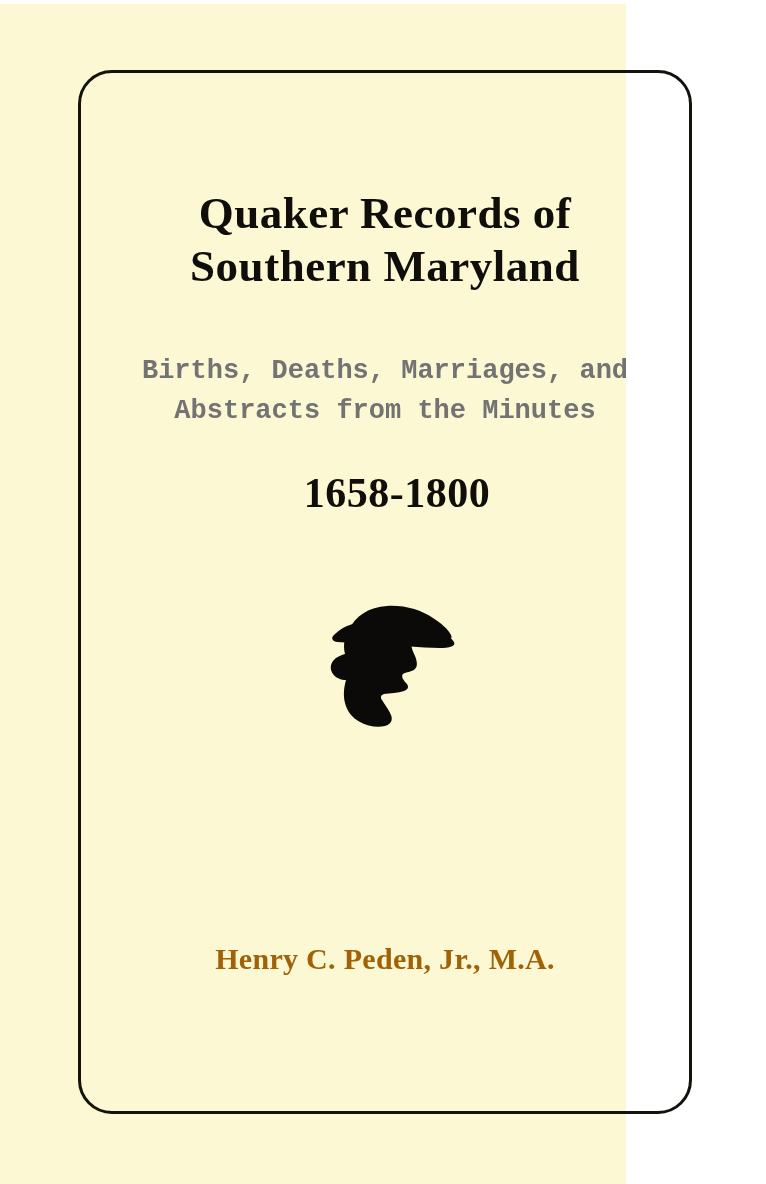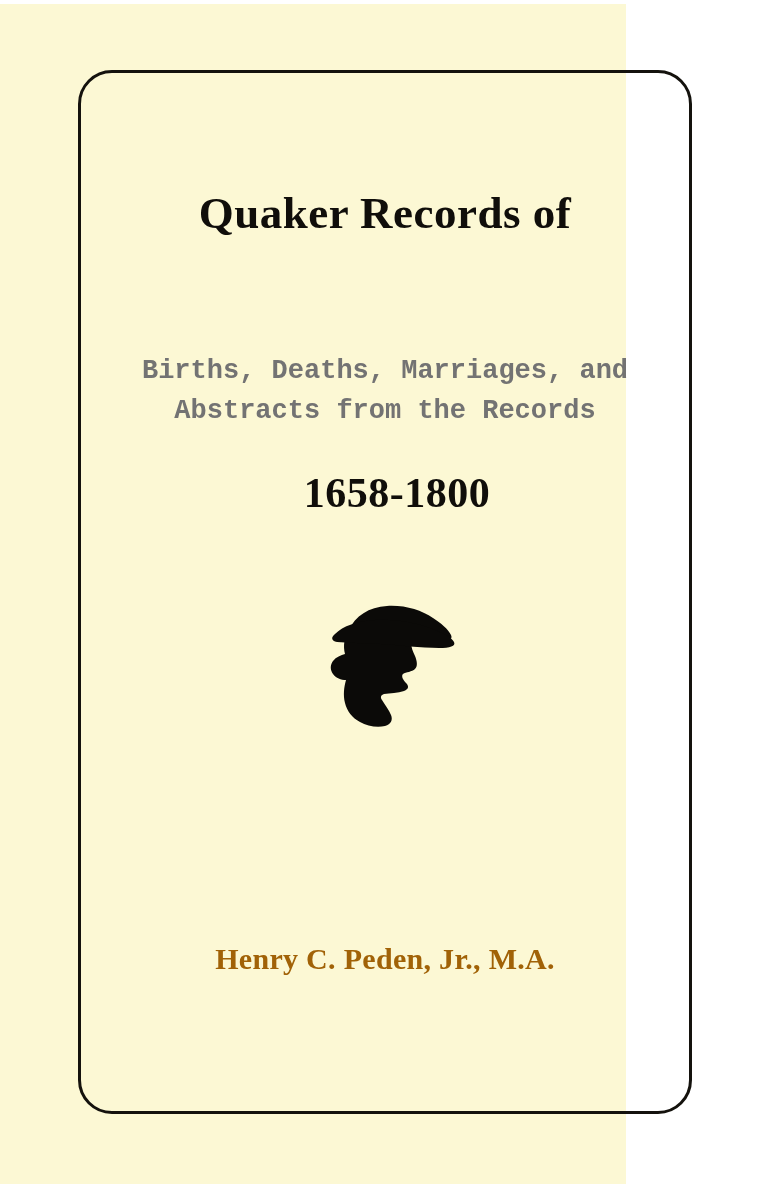--- a/index.html
+++ b/index.html
@@ -133,25 +133,26 @@
 
 <div class="book-cover">
   <div class="page-field"></div>
 
   <div class="border-frame"></div>
 
   <div class="content">
 
     <div class="title-block">
       <div class="title-line">Quaker Records of</div>
+      <div class="title-line">Southern Maryland</div>
     </div>
 
     <div class="subtitle-block">
       <div class="subtitle-line">Births, Deaths, Marriages, and</div>
-      <div class="subtitle-line">Abstracts from the Records</div>
+      <div class="subtitle-line">Abstracts from the Minutes</div>
     </div>
 
     <div class="dates">1658-1800</div>
 
     <div class="silhouette-wrap">
       <span class="silhouette">
         <svg viewBox="0 0 160 150" width="160" height="150" aria-hidden="true">
           <path fill="#0b0a08" d="
             M44,42
             C50,28 64,19 82,18

